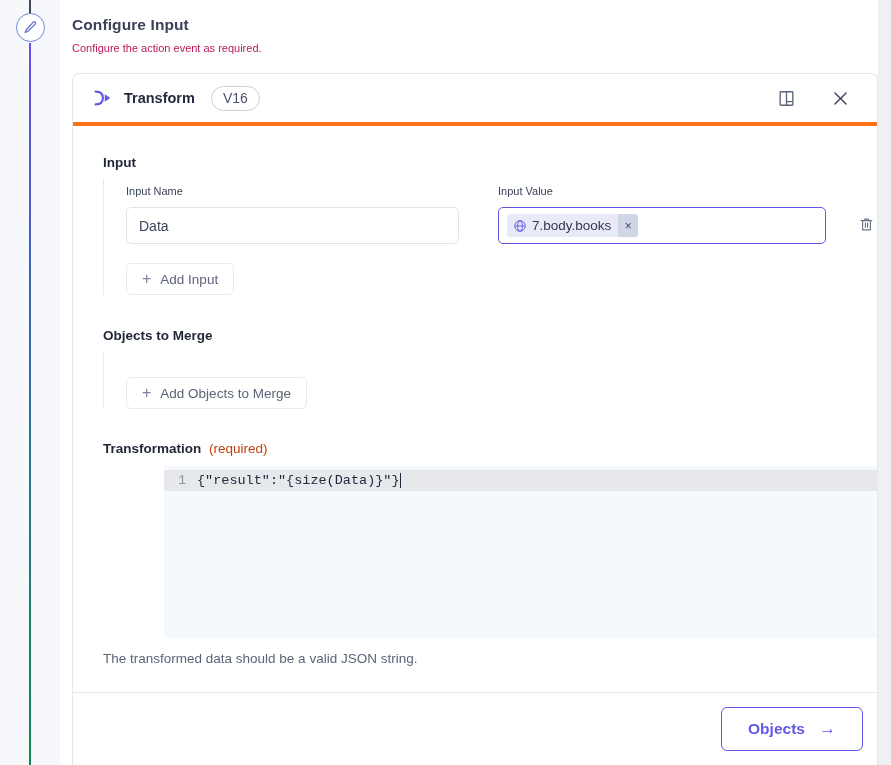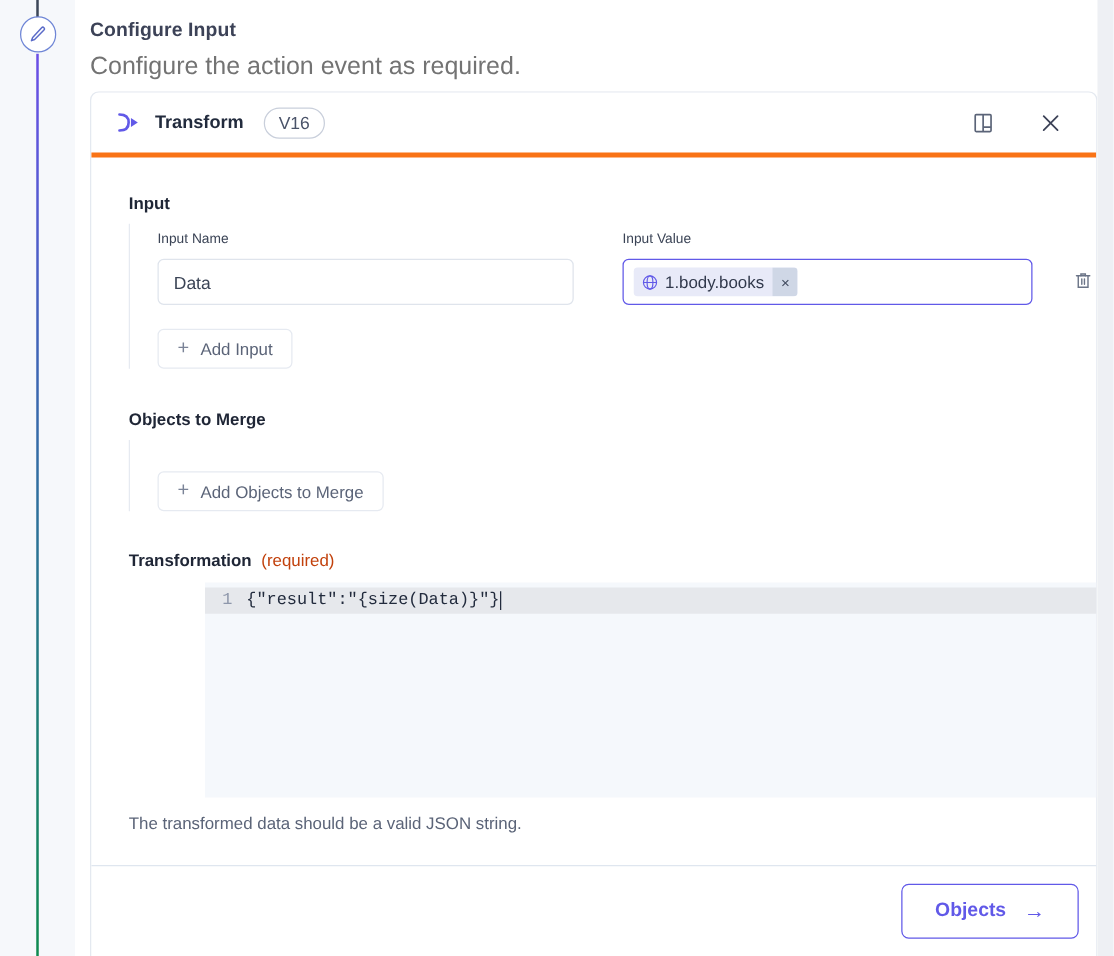--- a/index.html
+++ b/index.html
@@ -67,22 +67,22 @@
     width: 560px;
   }
   .page-title {
     font-size: 15.5px;
     font-weight: bold;
     color: #3c4257;
     letter-spacing: 0.1px;
   }
   .page-sub {
     margin-top: 8px;
-    font-size: 20px;
-    color: #737373;
+    font-size: 11px;
+    color: #be185d;
   }
 
   
   .card {
     position: absolute;
     left: 72px; top: 73px;
     width: 806px; height: 692px;
     background: #ffffff;
     border: 1px solid #e4e9f0;
     border-radius: 7px 7px 0 0;
@@ -380,21 +380,21 @@
           <span class="field-label">Input Value</span>
           <div class="chip-box">
             <span class="chip">
               <span class="chip-globe">
                 <svg width="14" height="14" viewBox="0 0 24 24" fill="none" stroke="#6159e8" stroke-width="1.6">
                   <circle cx="12" cy="12" r="9"></circle>
                   <ellipse cx="12" cy="12" rx="4" ry="9"></ellipse>
                   <path d="M3 12 L21 12"></path>
                 </svg>
               </span>
-              <span class="chip-text">1.body.books</span>
+              <span class="chip-text">7.body.books</span>
               <span class="chip-x">×</span>
             </span>
           </div>
         </div>
 
         <div class="trash-btn">
           <svg width="17" height="17" viewBox="0 0 24 24" fill="none" stroke="#6b7487" stroke-width="1.6" stroke-linecap="round">
             <path d="M4.5 6.5 H19.5"></path>
             <path d="M9.5 6.5 V4.5 H14.5 V6.5"></path>
             <path d="M6.5 6.5 V19.5 H17.5 V6.5"></path>

